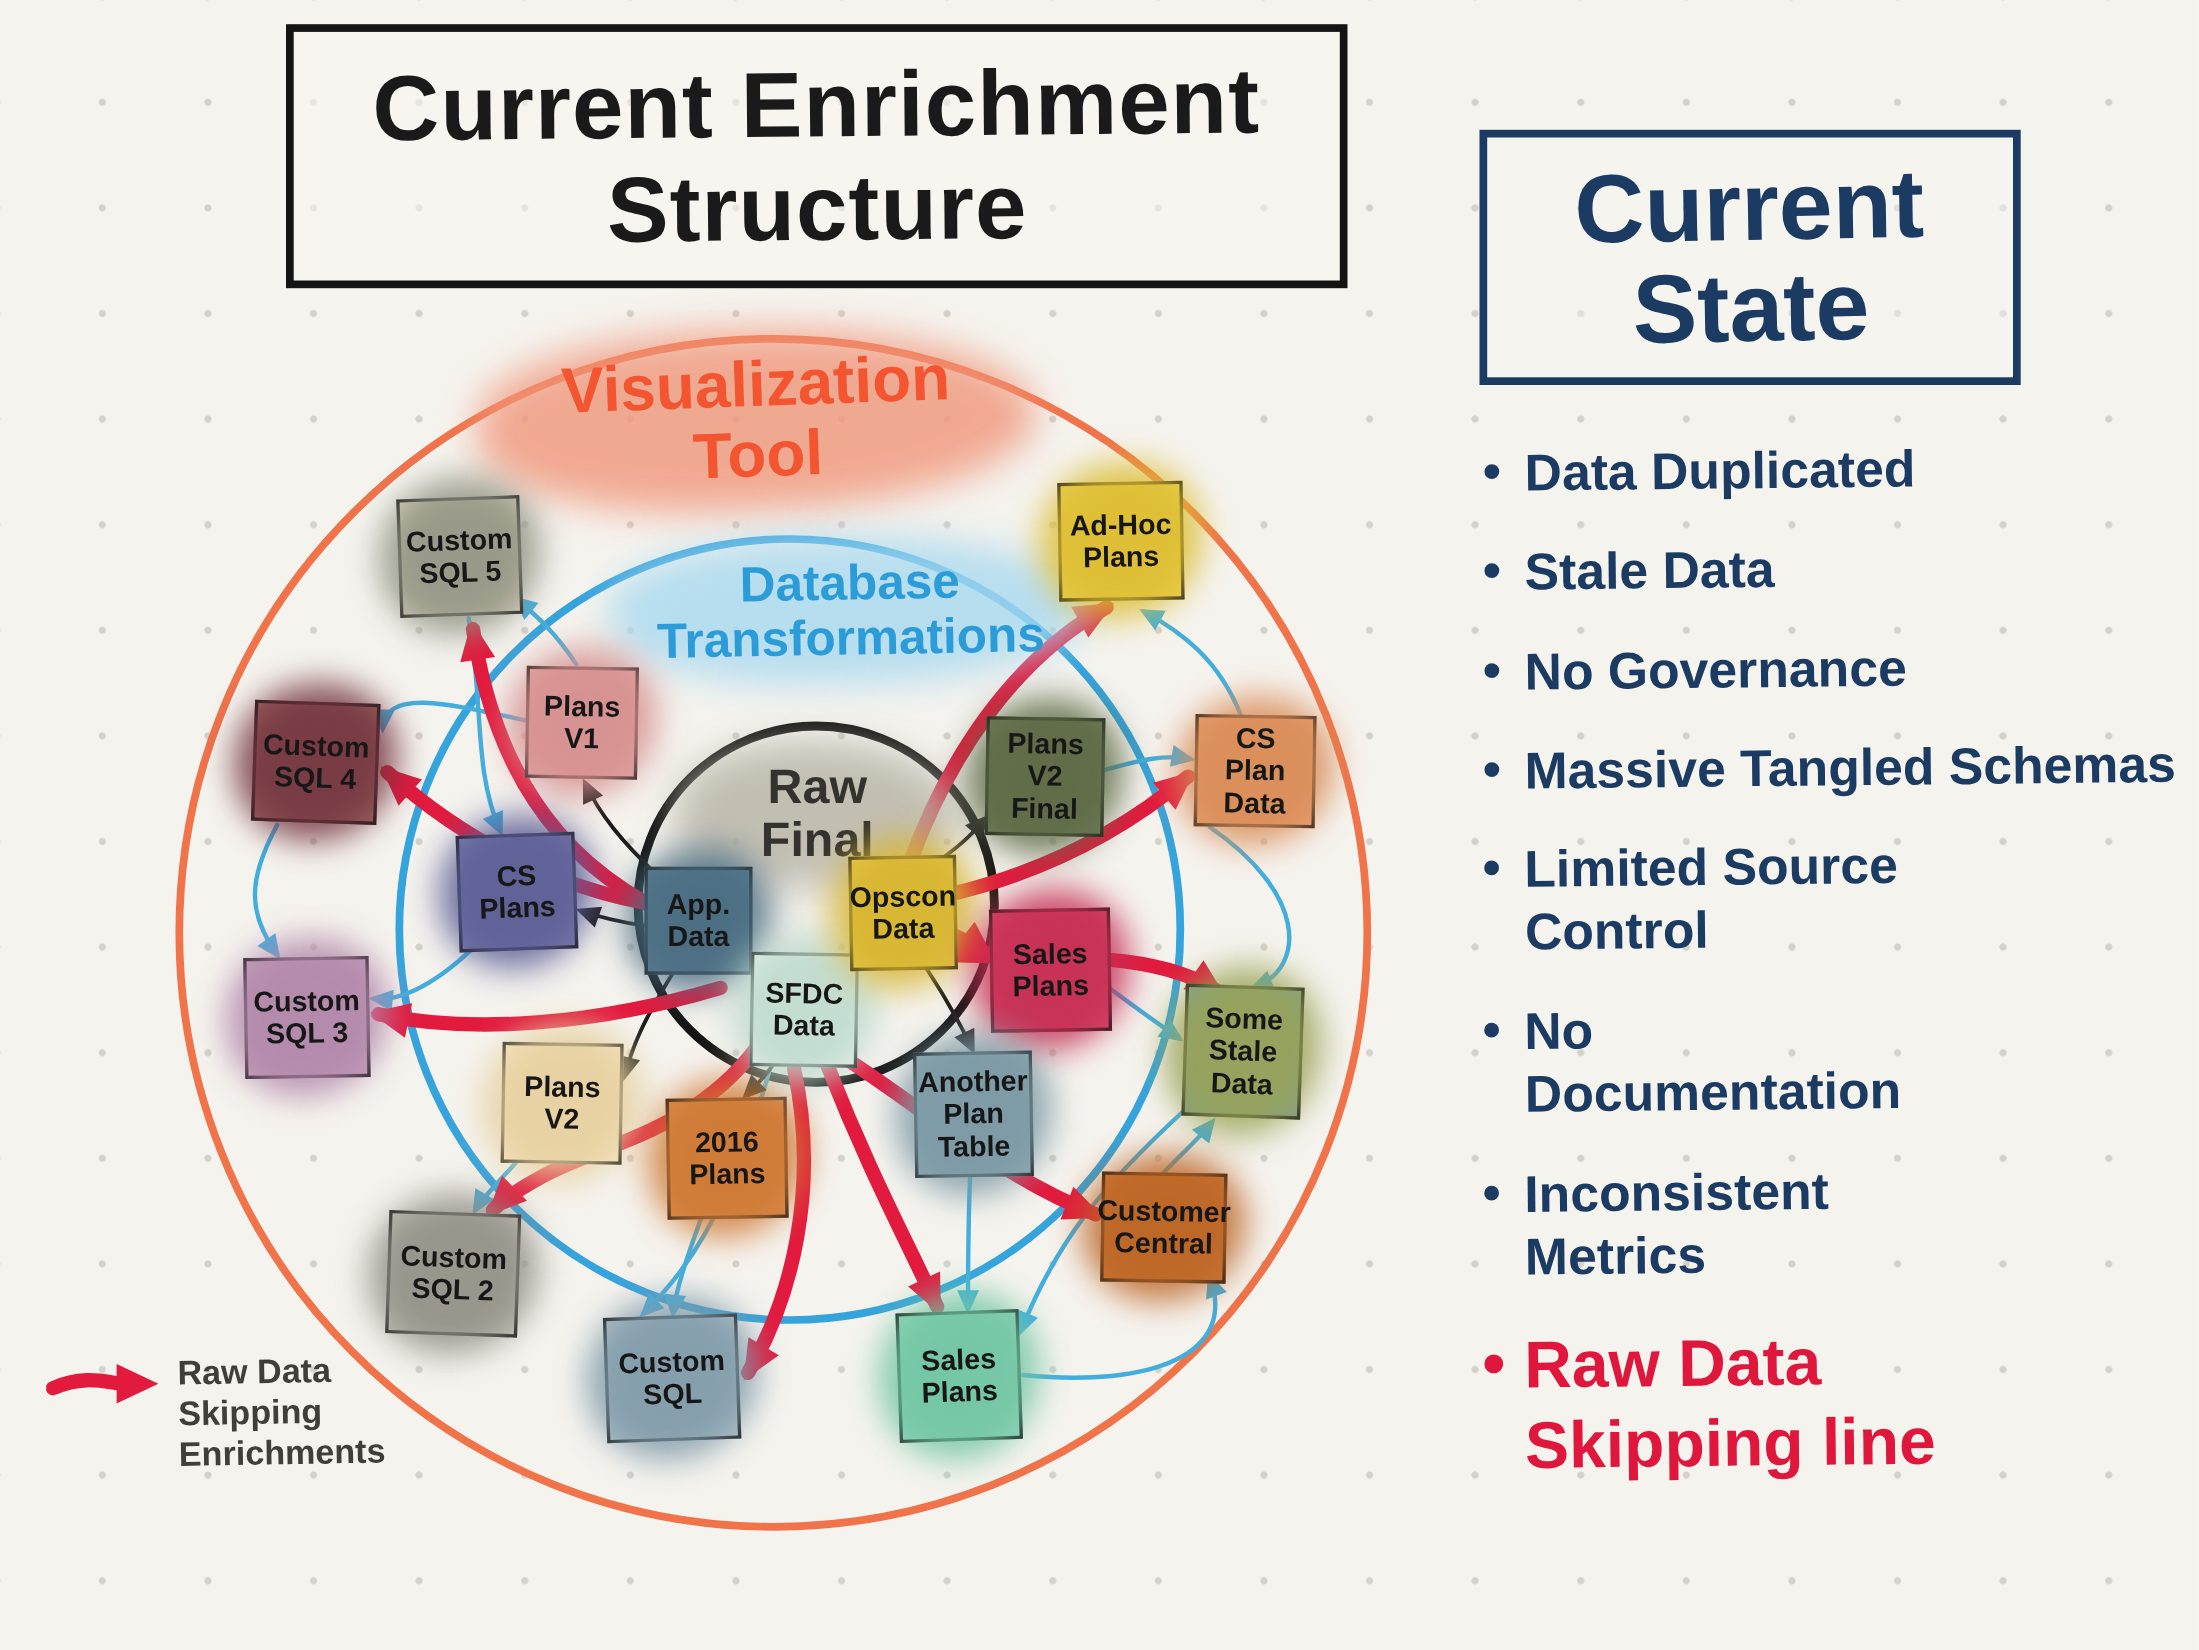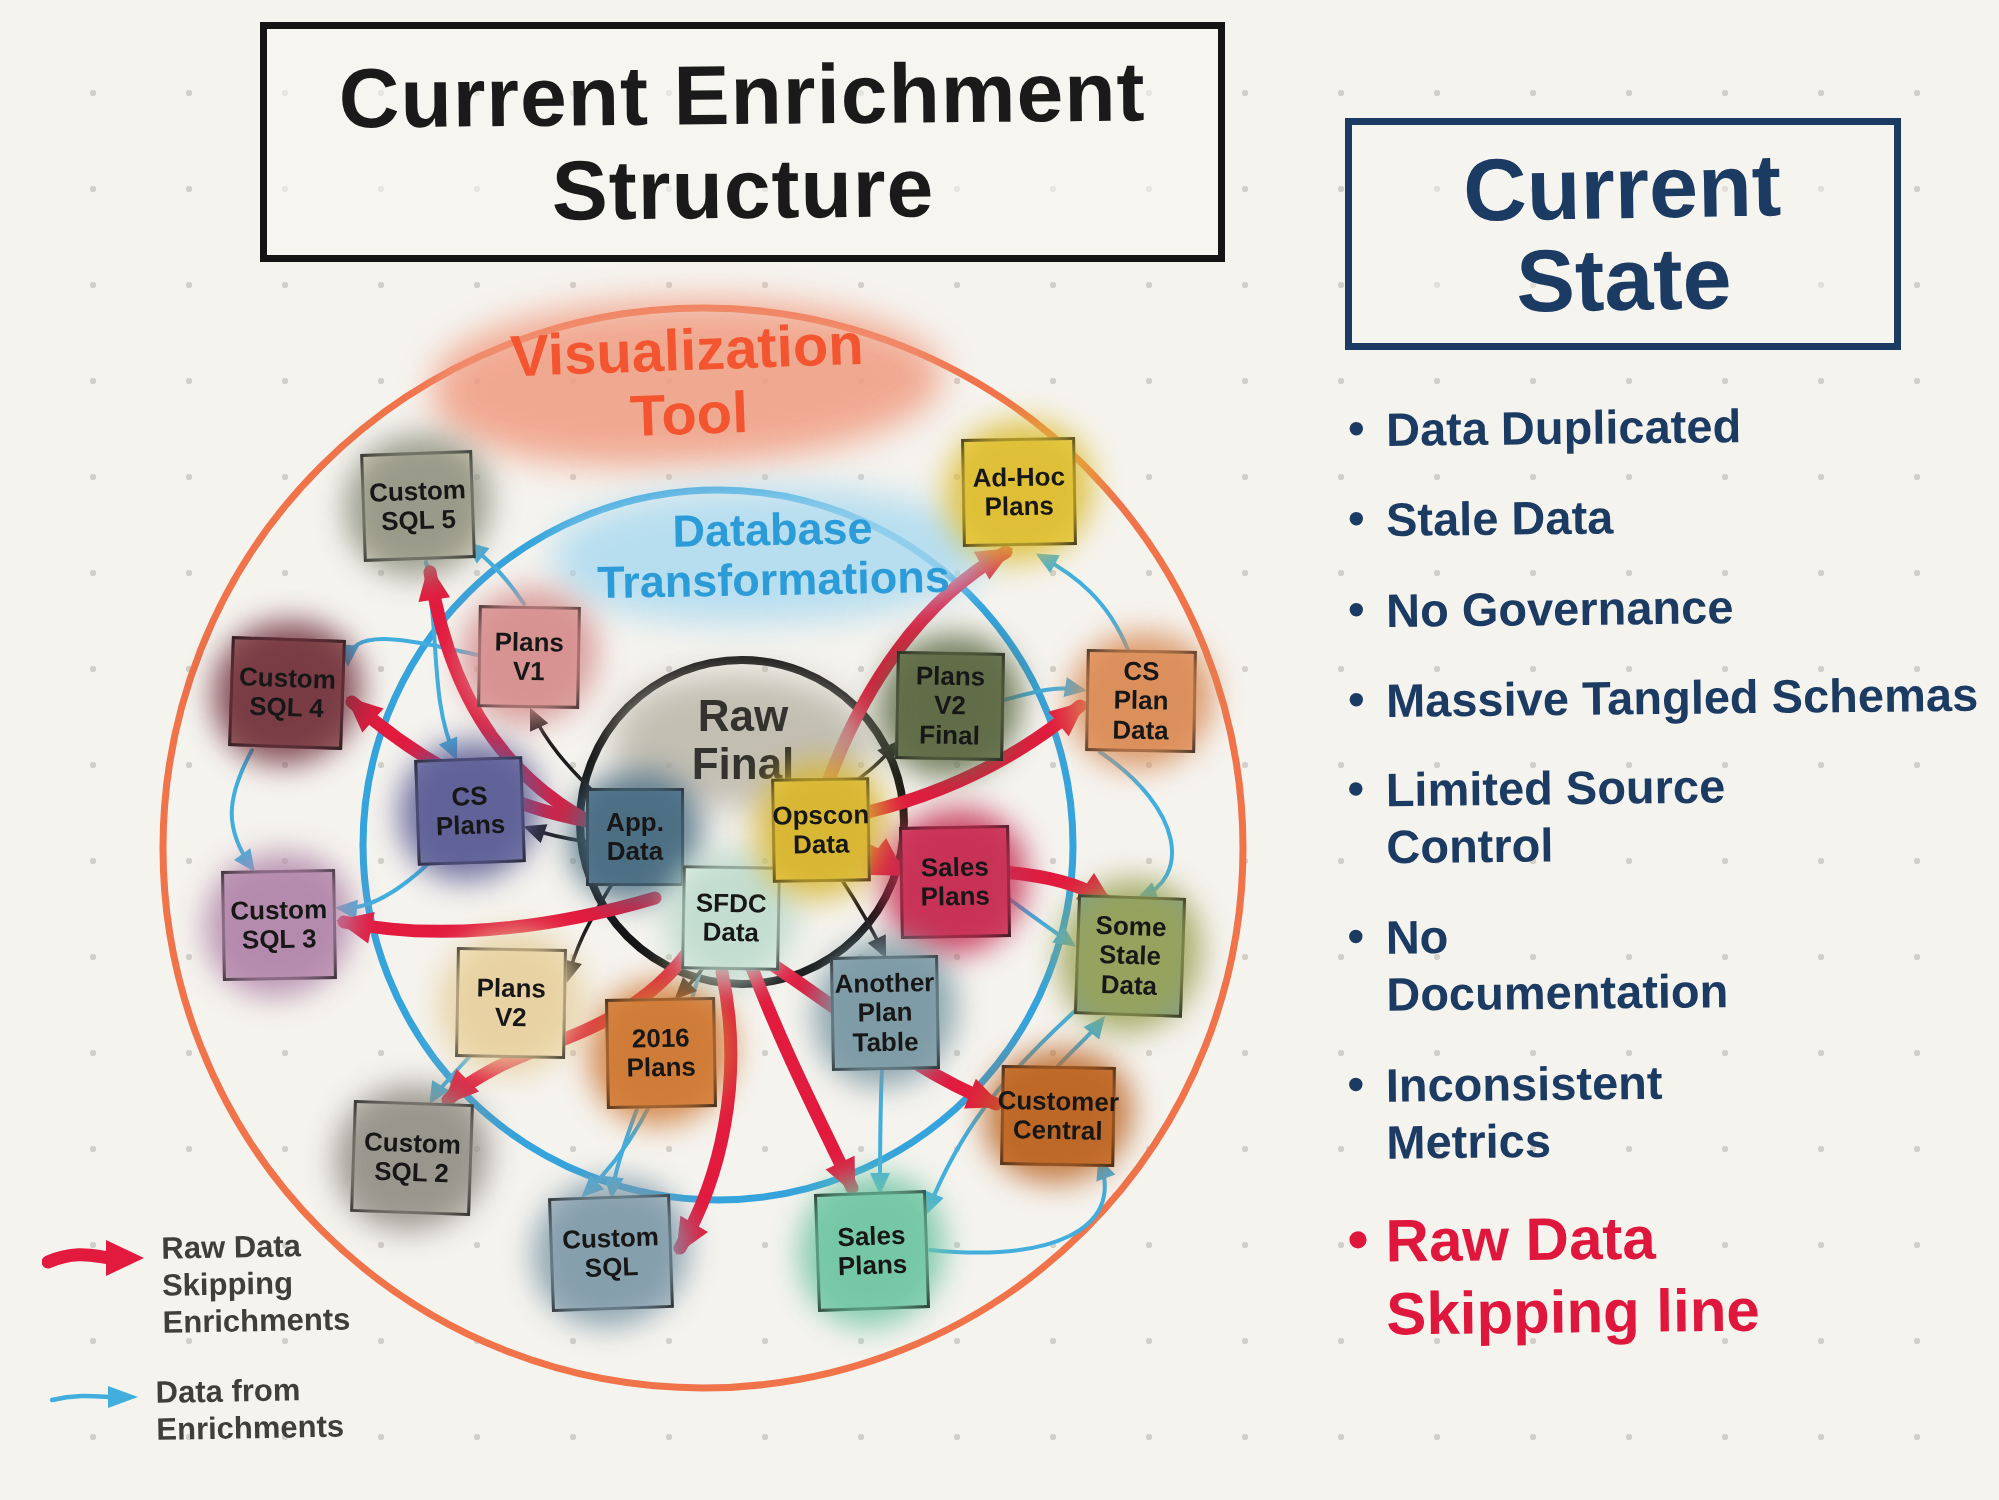--- a/index.html
+++ b/index.html
@@ -46,21 +46,21 @@
   }
   
   .legend-row { position:absolute; display:flex; align-items:flex-start; gap:14px; z-index:5; }
   .legend-label { font-size:31px; font-weight:600; color:#3f3f3a; line-height:1.2; transform:rotate(-1deg); }
   .lr1 { left:48px;  top:1072px; width:300px; }
   .lr2 { left:42px;  top:1228px; width:320px; }
   .lr3 { left:46px;  top:1372px; width:320px; }
   .swatch { flex:0 0 auto; margin-top:4px; }
   
   .panel-title-box {
-    position:absolute; left:1345px; top:118px; width:556px; height:232px;
+    position:absolute; left:1345px; top:118px; width:492px; height:232px;
     border:7px solid #1c3b63; display:flex; align-items:center; justify-content:center;
     background:rgba(248,246,240,.4);
   }
   .panel-title {
     font-size:88px; font-weight:700; color:#1c3b63; text-align:center; line-height:1.05;
     transform:rotate(-1deg);
   }
   .panel-list { position:absolute; left:1340px; top:398px; width:648px; list-style:none; }
   .panel-list li {
     position:relative; font-size:47px; font-weight:600; color:#1c3b63;
@@ -206,27 +206,20 @@
       </div>
   </div>
 
   <div class="legend-row lr2">
     <svg class="swatch" width="106" height="52">
       <path d="M6 30 C 34 18, 52 24, 68 26" stroke="#e21a3e" stroke-width="13" fill="none" stroke-linecap="round"></path>
       <polygon points="64,8 102,26 64,44" fill="#e21a3e"></polygon>
     </svg>
     <div class="legend-label" style="width:200px">Raw Data Skipping Enrichments</div>
   </div>
-  <div class="legend-row lr3">
-    <svg class="swatch" width="96" height="44">
-      <path d="M6 24 C 30 18, 48 20, 64 21" stroke="#41aede" stroke-width="4.5" fill="none" stroke-linecap="round"></path>
-      <polygon points="62,10 92,21 62,32" fill="#41aede"></polygon>
-    </svg>
-    <div class="legend-label" style="width:230px">Data from Enrichments</div>
-  </div>
 
   <div class="panel-title-box">
     <div class="panel-title">Current State</div>
   </div>
   <ul class="panel-list">
     <li><span>Data Duplicated</span></li>
     <li><span>Stale Data</span></li>
     <li><span>No Governance</span></li>
     <li><span>Massive Tangled Schemas</span></li>
     <li style="max-width:500px"><span>Limited Source Control</span></li>

